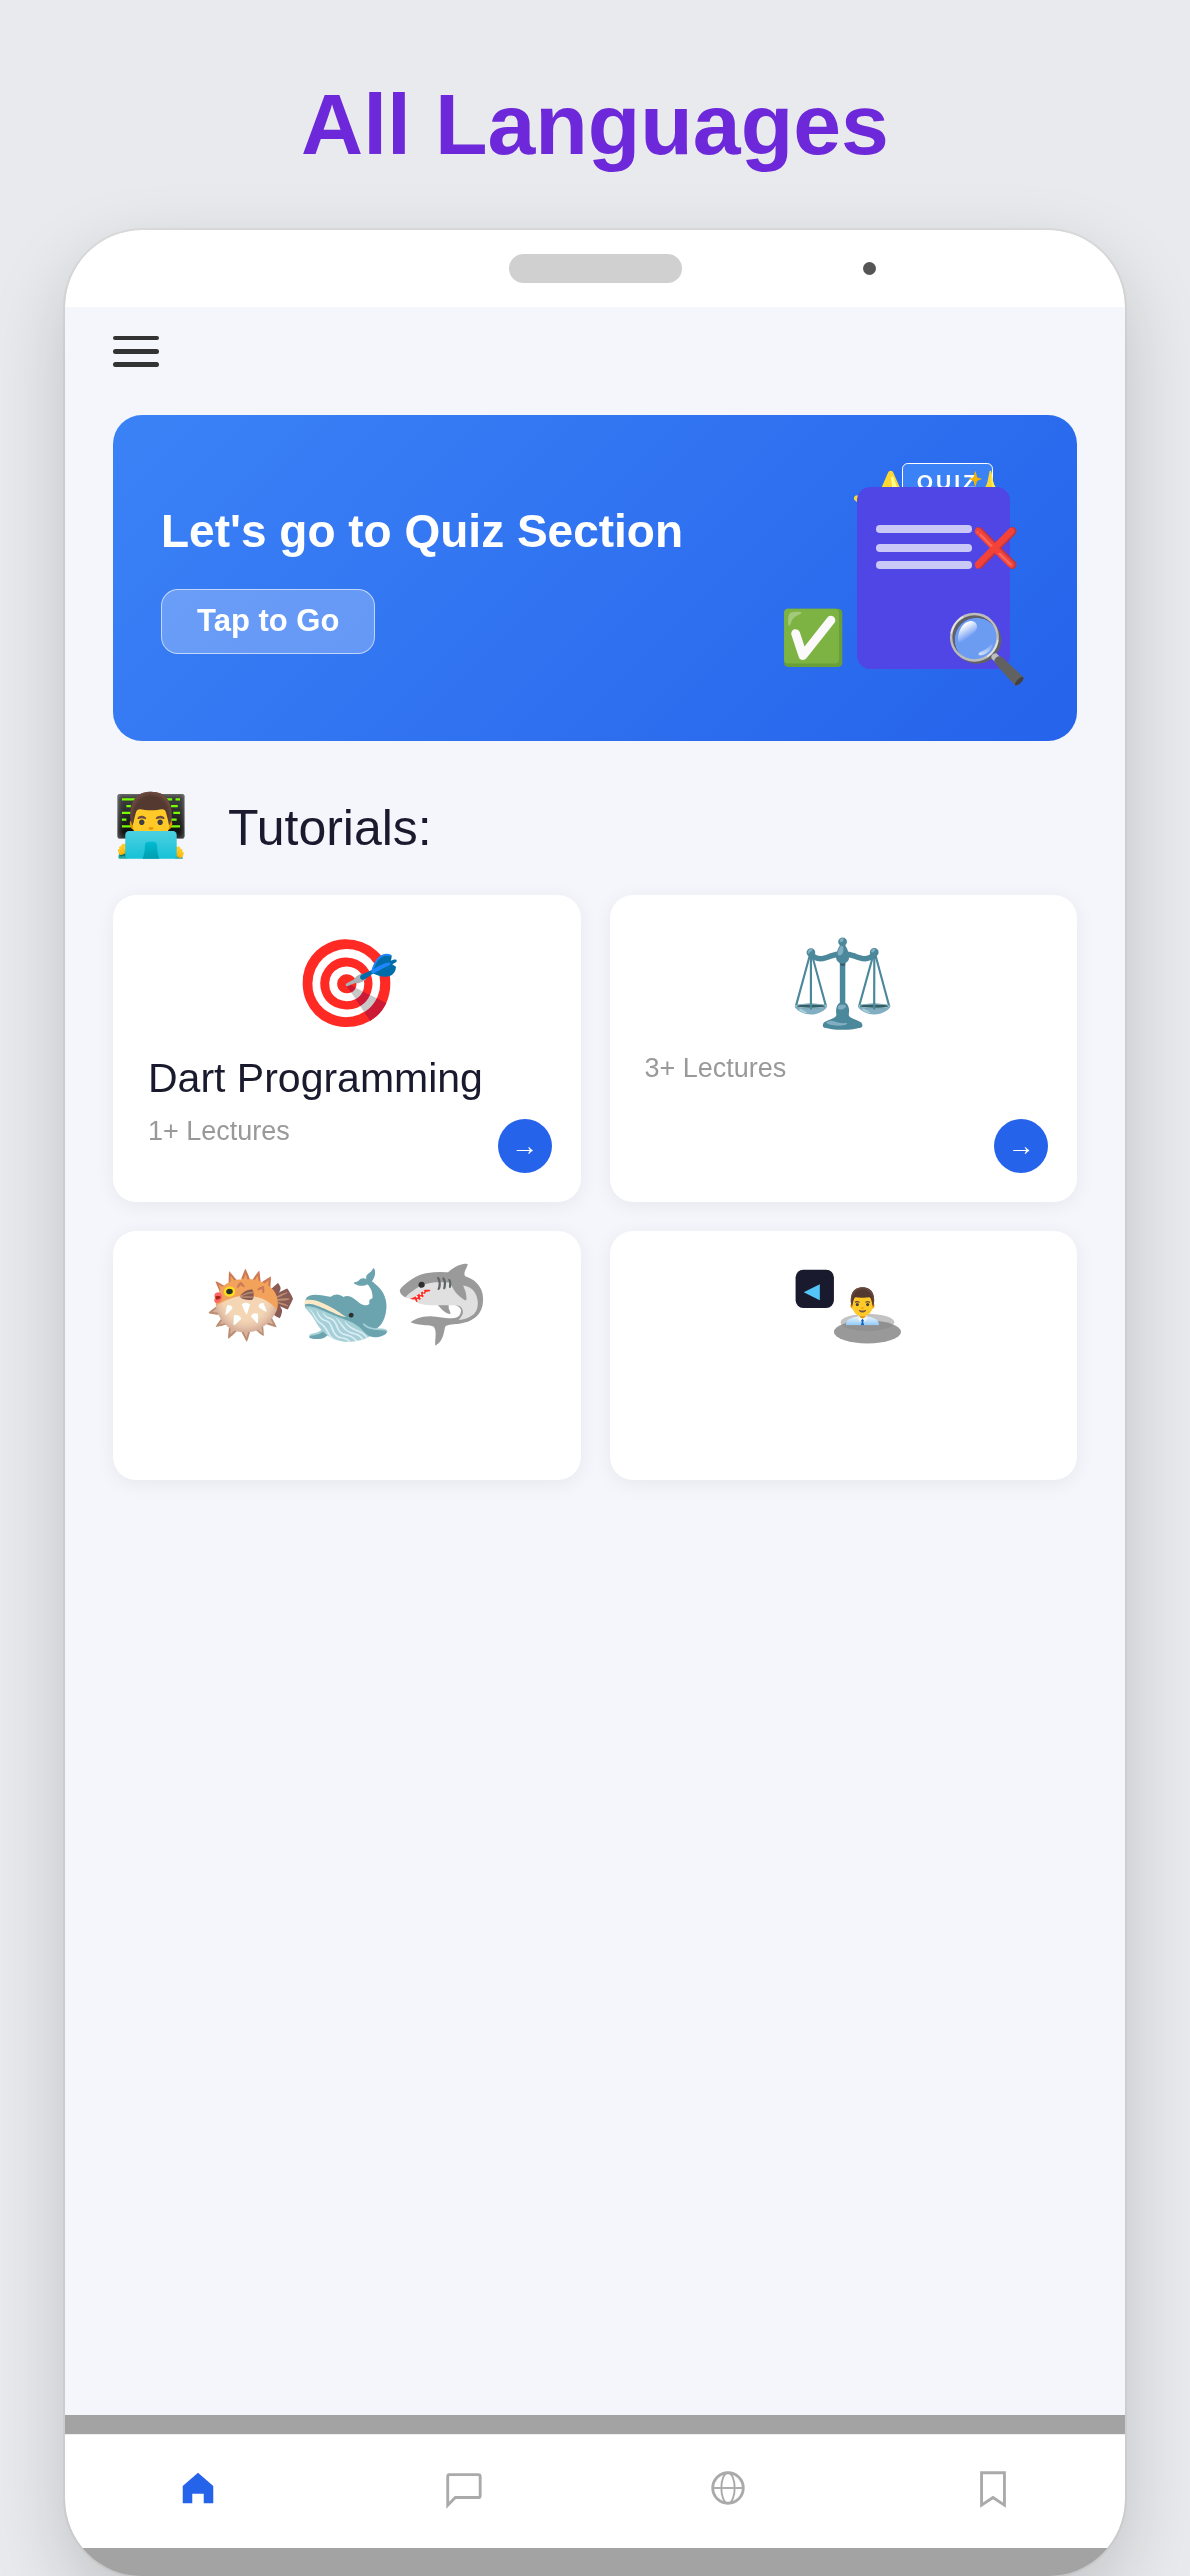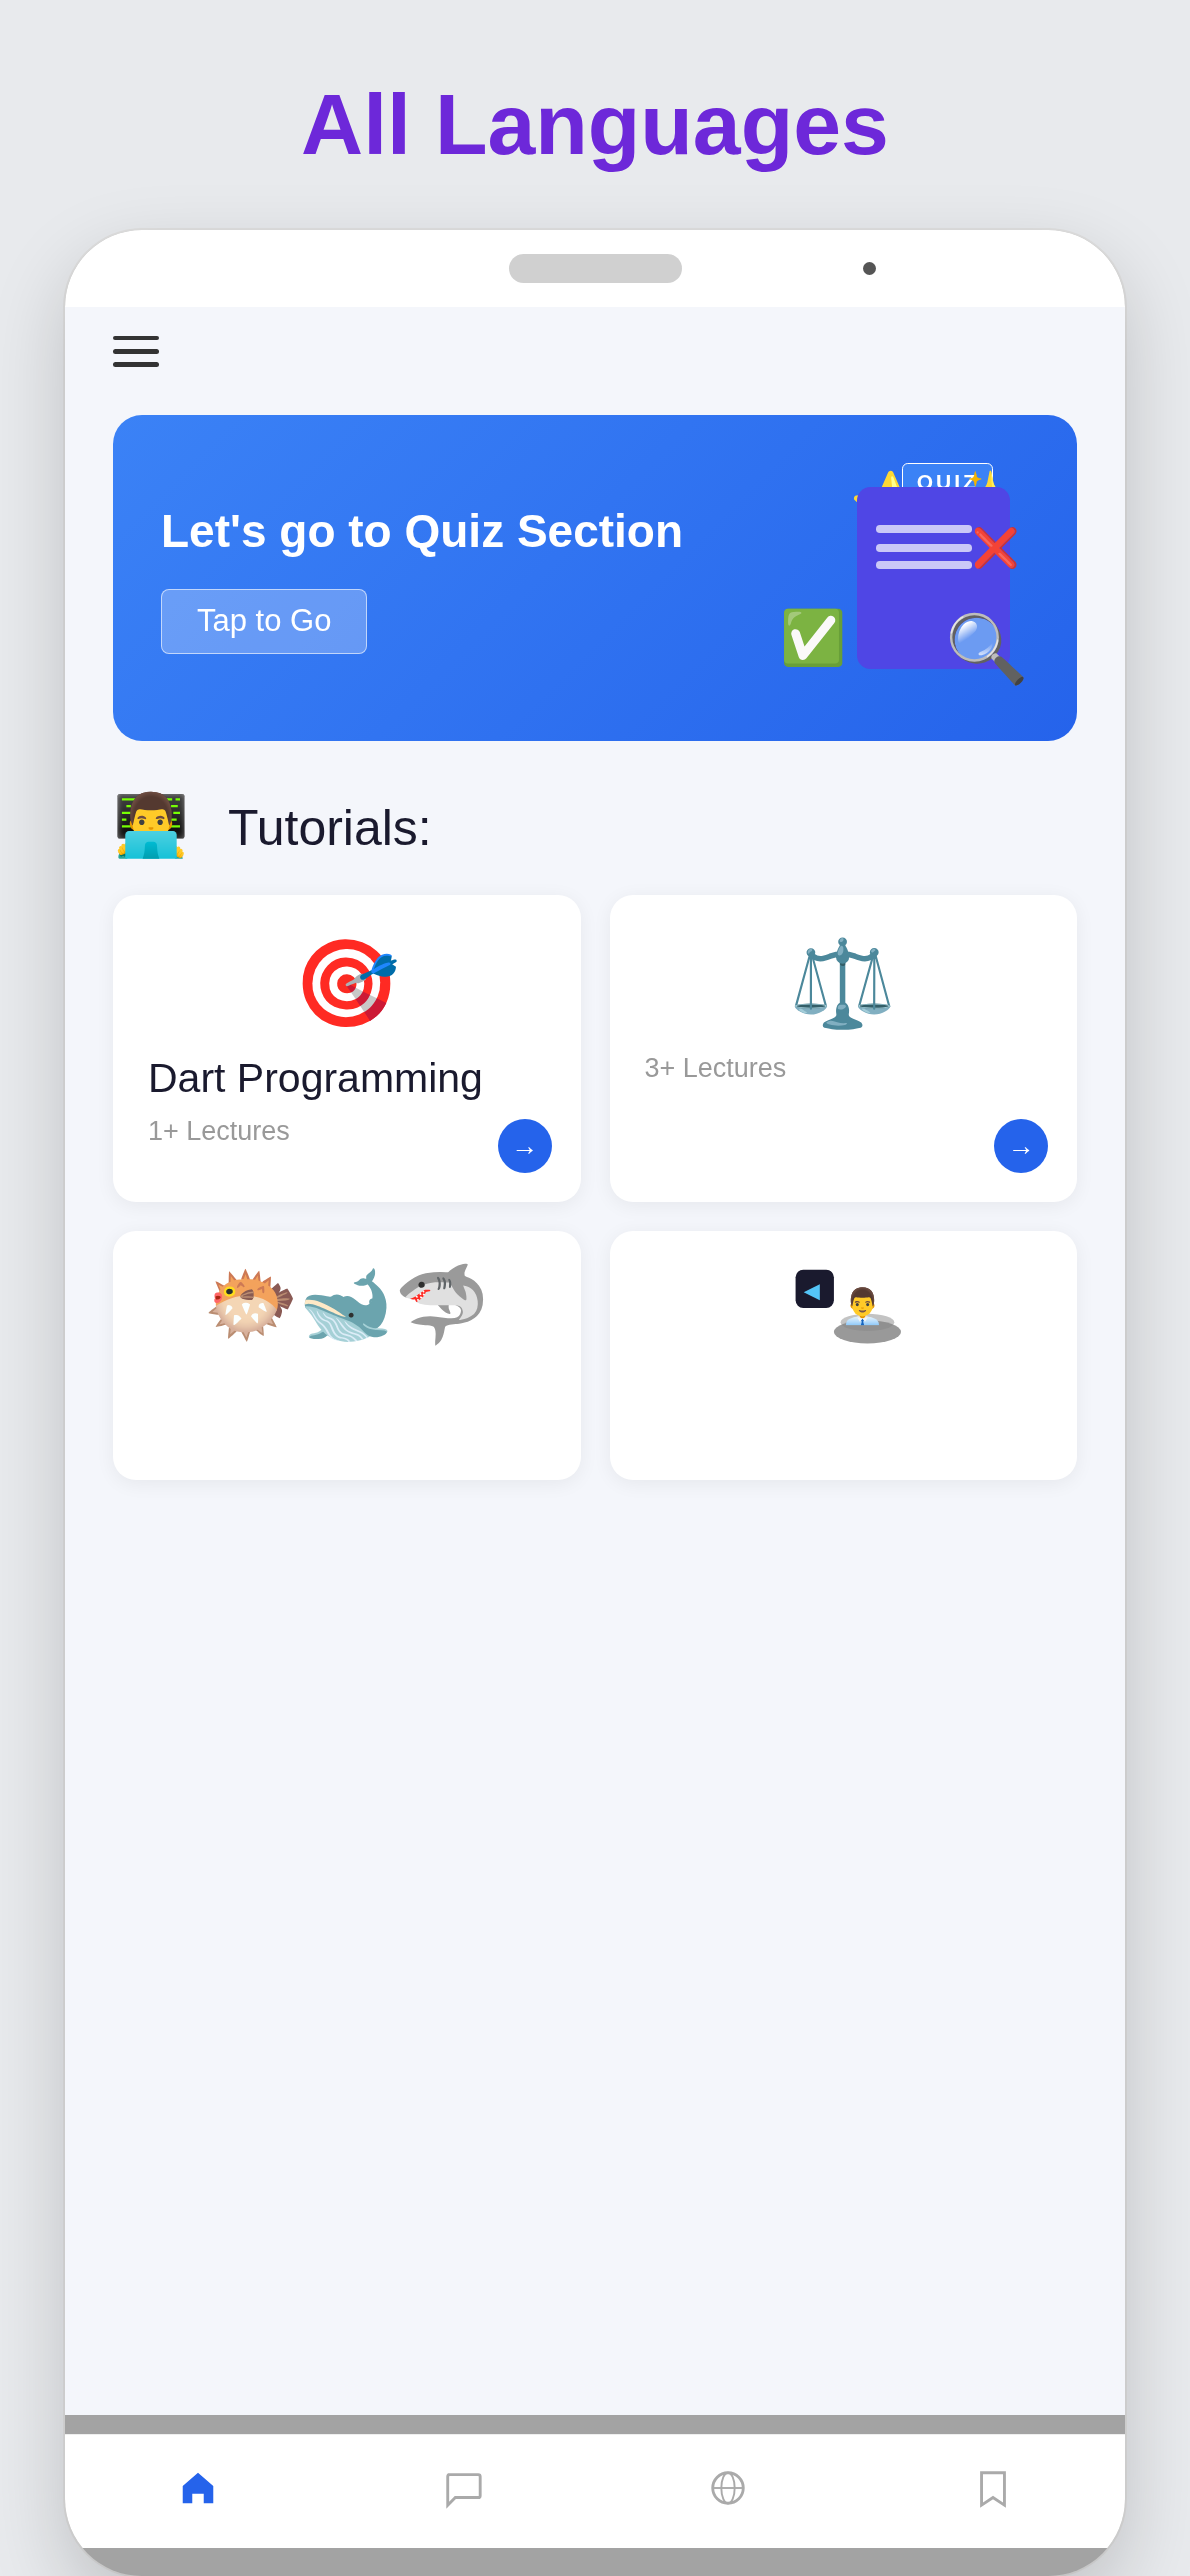--- a/index.html
+++ b/index.html
@@ -125,23 +125,23 @@
       color: #fff;
       line-height: 1.25;
       margin-bottom: 29px;
     }
 
     .tap-btn {
       background: rgba(255,255,255,0.25);
       border: 1.9px solid rgba(255,255,255,0.6);
       color: #fff;
       font-size: 31px;
-      font-weight: 400;
+      font-weight: 700;
       padding: 13.4px 35px;
-      border-radius: 8px;
+      border-radius: 17px;
       cursor: pointer;
       display: inline-block;
     }
 
     .banner-illustration {
       width: 249px;
       height: 220px;
       position: relative;
       flex-shrink: 0;
     }

